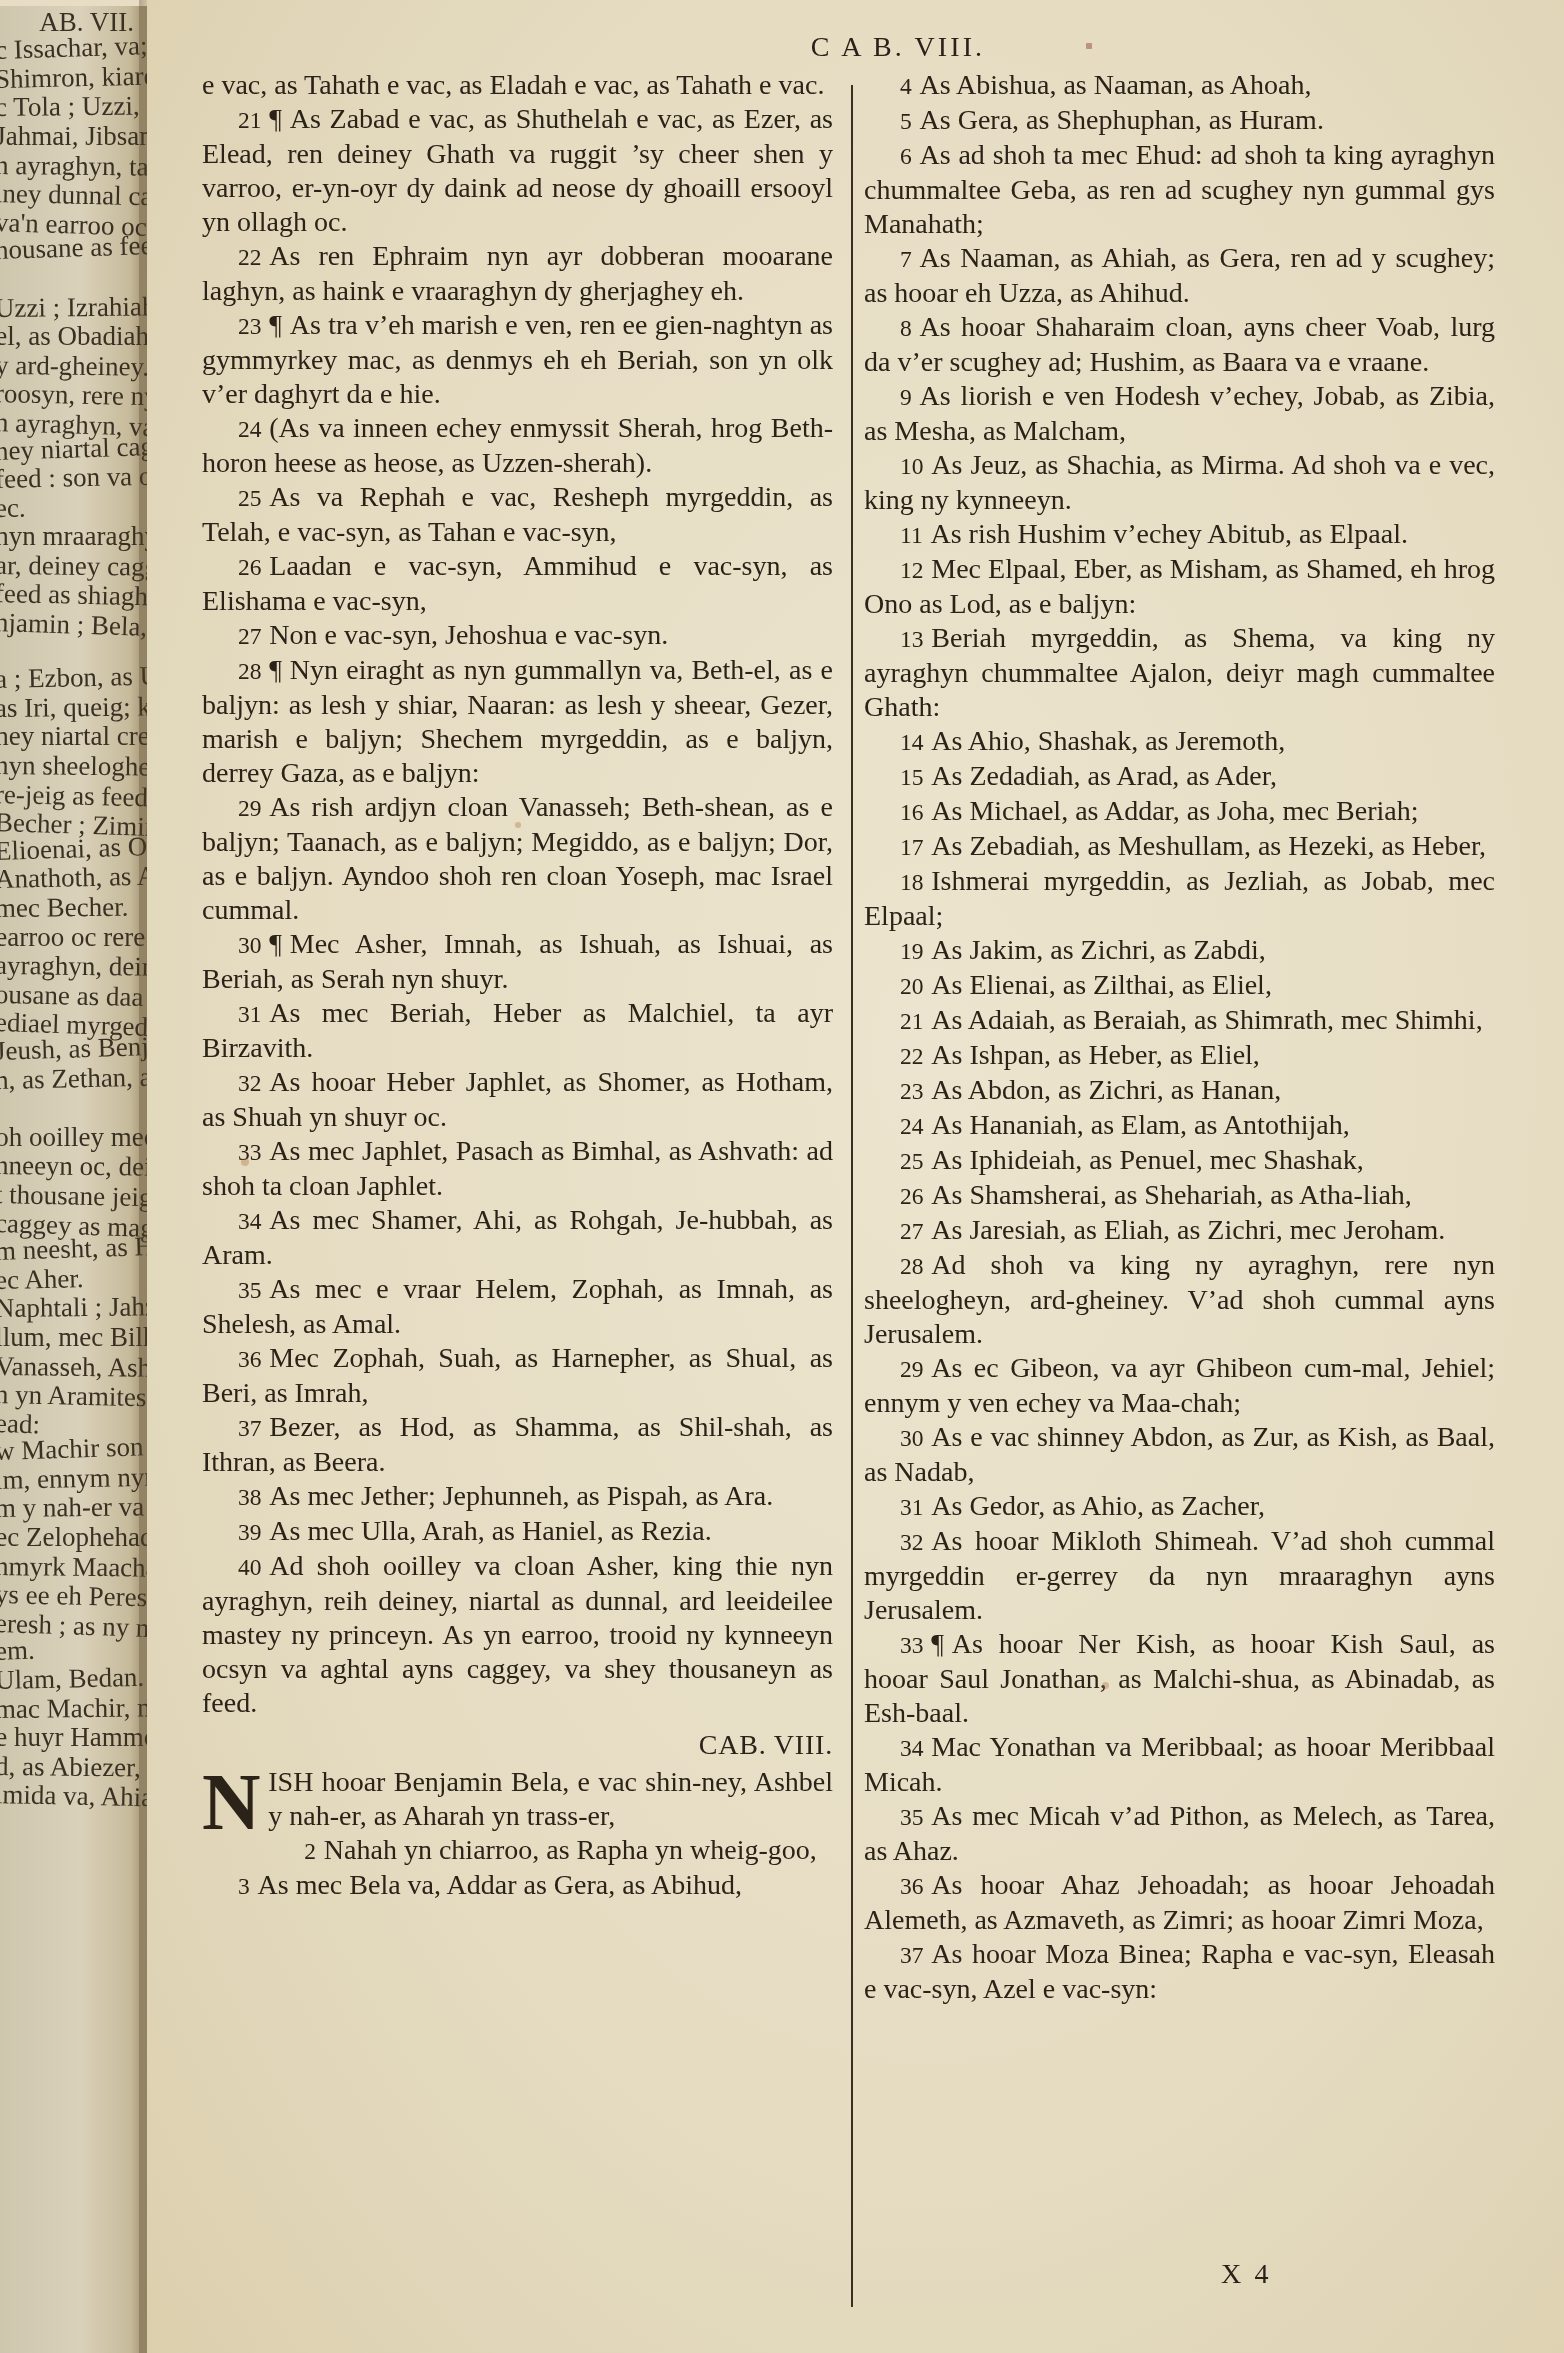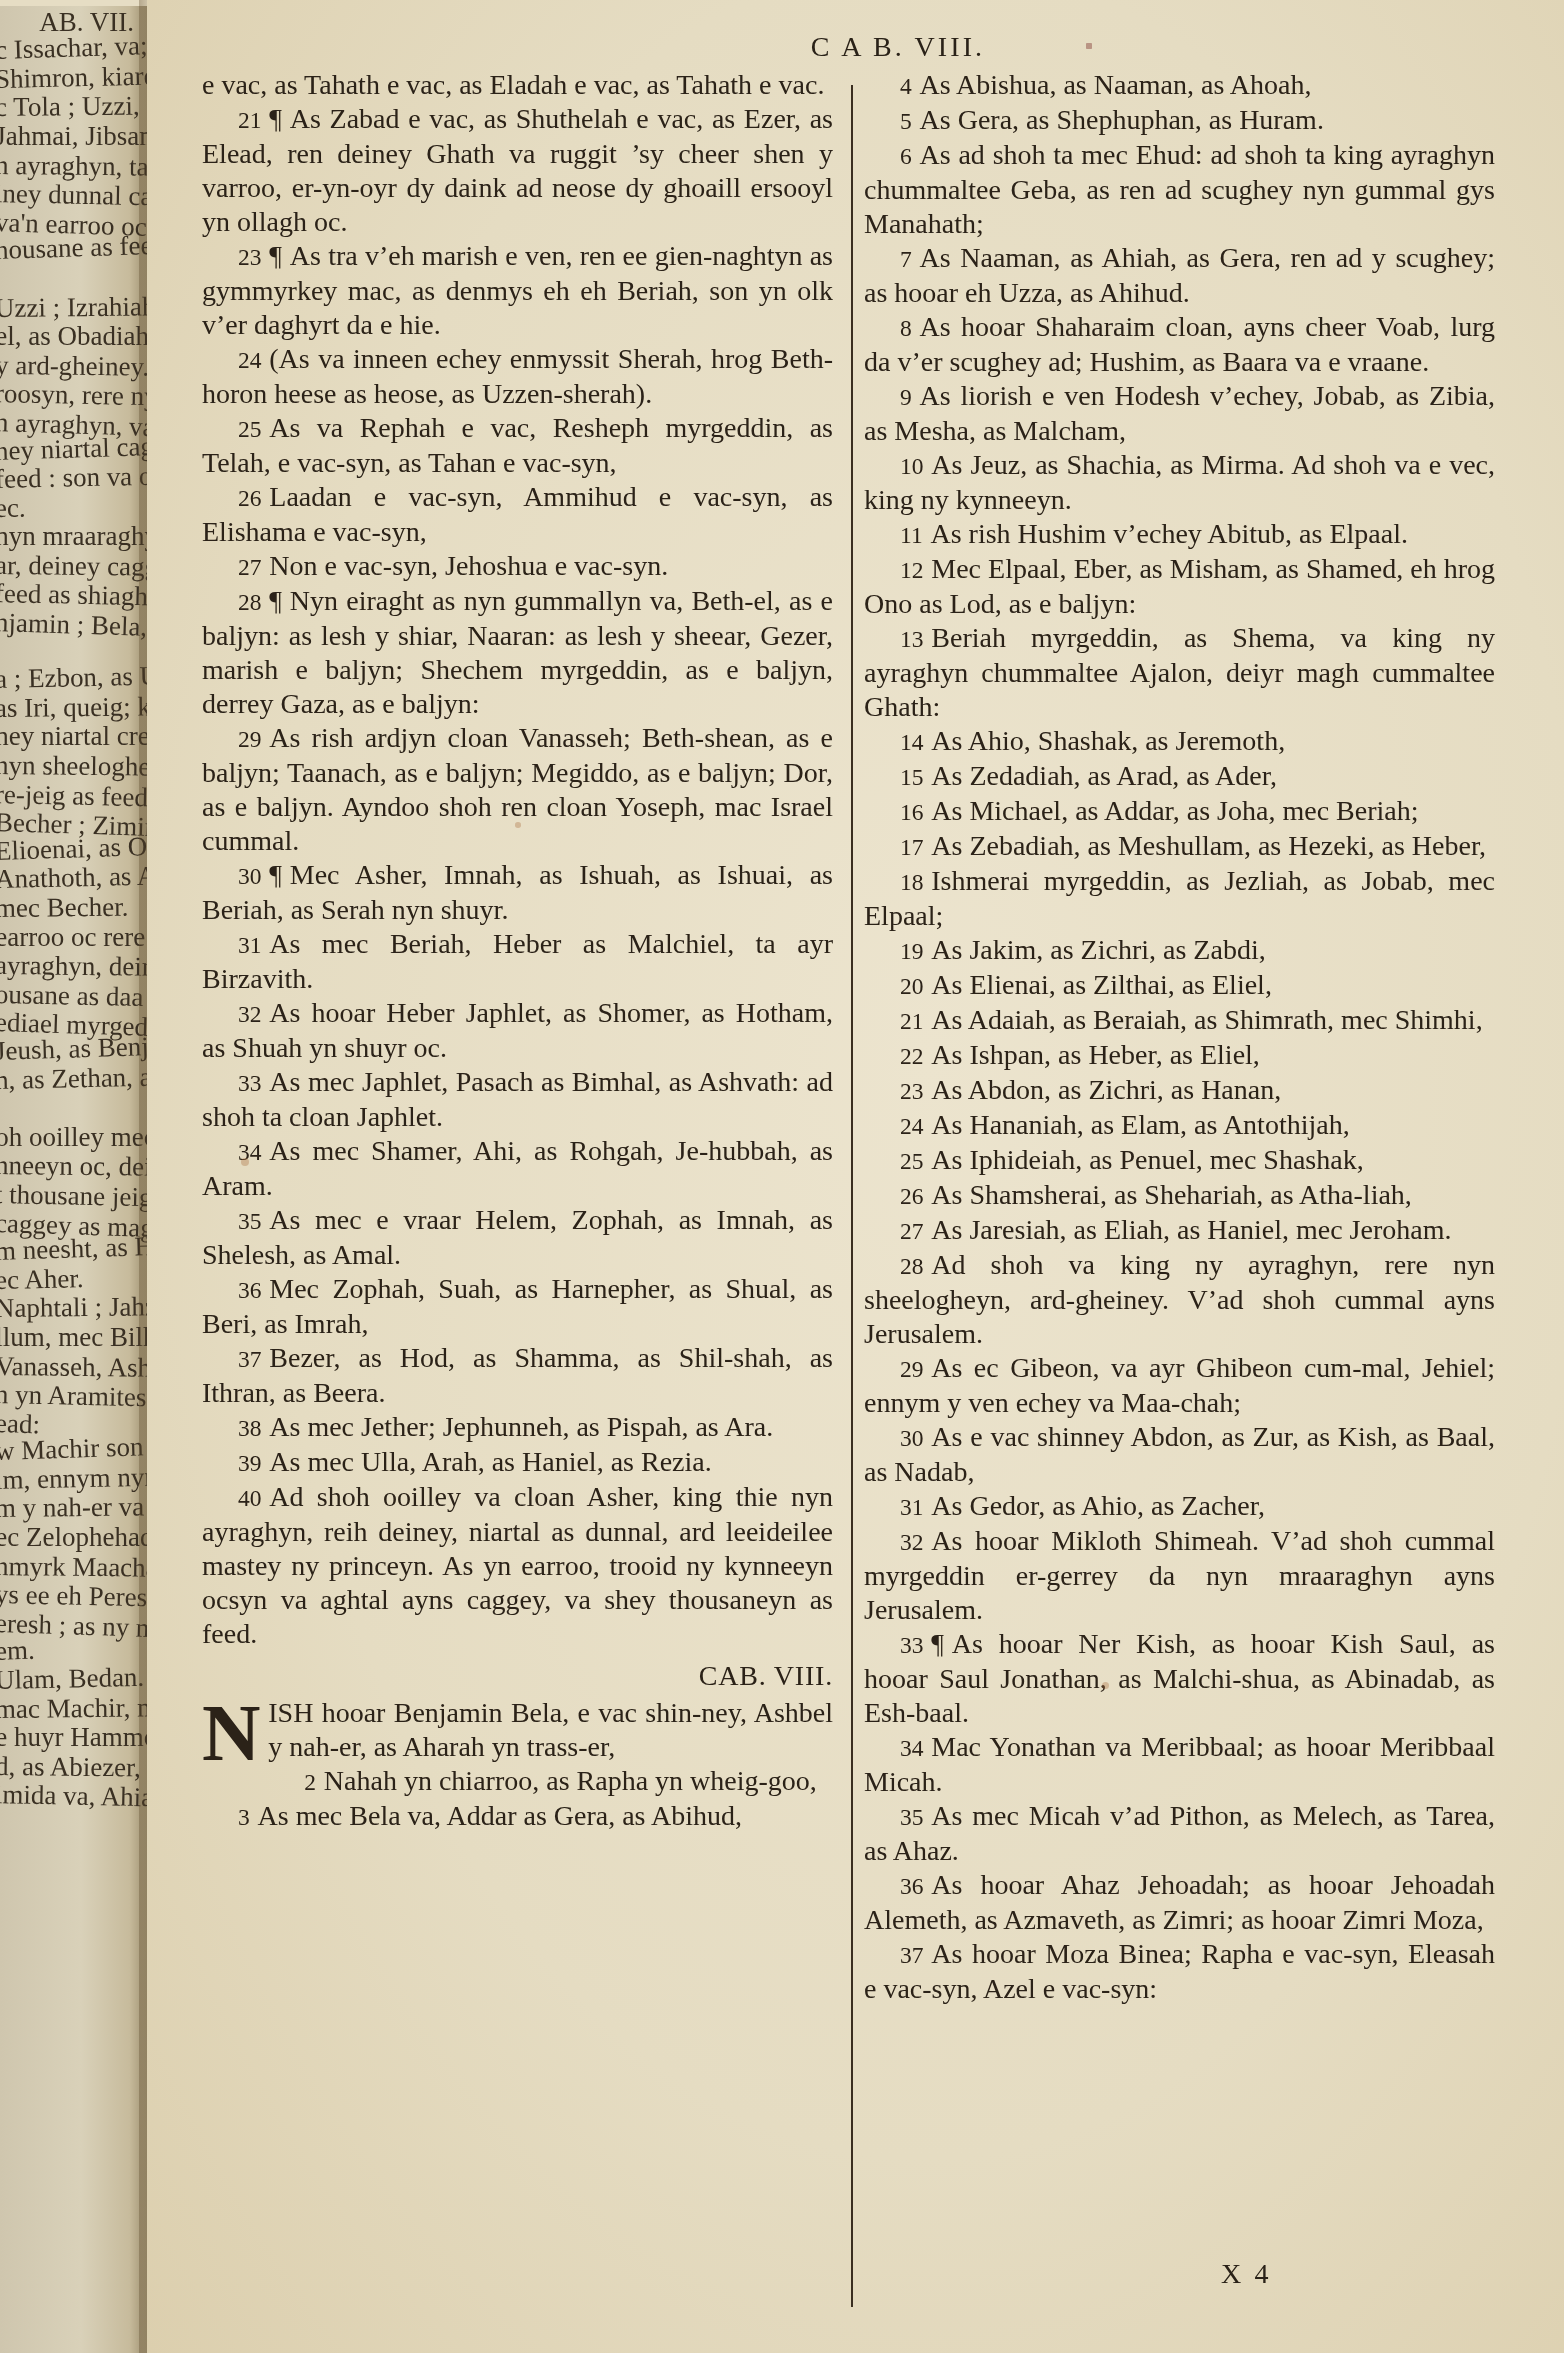--- a/index.html
+++ b/index.html
@@ -137,20 +137,21 @@
 </div>
 <div class="gutter-shadow"></div>
 
 <div class="page">
   <div class="running-head">C A B. VIII.</div>
 
   <div class="col col-left">
     <div id="left-verses">
         <p class="verse cont"><span>e vac, as Tahath e vac, as Eladah e vac, as Tahath e vac.</span></p>
         <p class="verse"><span class="vnum">21</span><span class="pilcrow">¶</span><span>As Zabad e vac, as Shuthelah e vac, as Ezer, as Elead, ren deiney Ghath va ruggit ’sy cheer shen y varroo, er-yn-oyr dy daink ad neose dy ghoaill ersooyl yn ollagh oc.</span></p>
+        <p class="verse"><span class="vnum">22</span><span>As ren Ephraim nyn ayr dobberan mooarane laghyn, as haink e vraaraghyn dy gherjaghey eh.</span></p>
         <p class="verse"><span class="vnum">23</span><span class="pilcrow">¶</span><span>As tra v’eh marish e ven, ren ee gien-naghtyn as gymmyrkey mac, as denmys eh eh Beriah, son yn olk v’er daghyrt da e hie.</span></p>
         <p class="verse"><span class="vnum">24</span><span>(As va inneen echey enmyssit Sherah, hrog Beth-horon heese as heose, as Uzzen-sherah).</span></p>
         <p class="verse"><span class="vnum">25</span><span>As va Rephah e vac, Resheph myrgeddin, as Telah, e vac-syn, as Tahan e vac-syn,</span></p>
         <p class="verse"><span class="vnum">26</span><span>Laadan e vac-syn, Ammihud e vac-syn, as Elishama e vac-syn,</span></p>
         <p class="verse"><span class="vnum">27</span><span>Non e vac-syn, Jehoshua e vac-syn.</span></p>
         <p class="verse"><span class="vnum">28</span><span class="pilcrow">¶</span><span>Nyn eiraght as nyn gummallyn va, Beth-el, as e baljyn: as lesh y shiar, Naaran: as lesh y sheear, Gezer, marish e baljyn; Shechem myrgeddin, as e baljyn, derrey Gaza, as e baljyn:</span></p>
         <p class="verse"><span class="vnum">29</span><span>As rish ardjyn cloan Vanasseh; Beth-shean, as e baljyn; Taanach, as e baljyn; Megiddo, as e baljyn; Dor, as e baljyn. Ayndoo shoh ren cloan Yoseph, mac Israel cummal.</span></p>
         <p class="verse"><span class="vnum">30</span><span class="pilcrow">¶</span><span>Mec Asher, Imnah, as Ishuah, as Ishuai, as Beriah, as Serah nyn shuyr.</span></p>
         <p class="verse"><span class="vnum">31</span><span>As mec Beriah, Heber as Malchiel, ta ayr Birzavith.</span></p>
         <p class="verse"><span class="vnum">32</span><span>As hooar Heber Japhlet, as Shomer, as Hotham, as Shuah yn shuyr oc.</span></p>
@@ -193,21 +194,21 @@
         <p class="verse"><span class="vnum">17</span><span>As Zebadiah, as Meshullam, as Hezeki, as Heber,</span></p>
         <p class="verse"><span class="vnum">18</span><span>Ishmerai myrgeddin, as Jezliah, as Jobab, mec Elpaal;</span></p>
         <p class="verse"><span class="vnum">19</span><span>As Jakim, as Zichri, as Zabdi,</span></p>
         <p class="verse"><span class="vnum">20</span><span>As Elienai, as Zilthai, as Eliel,</span></p>
         <p class="verse"><span class="vnum">21</span><span>As Adaiah, as Beraiah, as Shimrath, mec Shimhi,</span></p>
         <p class="verse"><span class="vnum">22</span><span>As Ishpan, as Heber, as Eliel,</span></p>
         <p class="verse"><span class="vnum">23</span><span>As Abdon, as Zichri, as Hanan,</span></p>
         <p class="verse"><span class="vnum">24</span><span>As Hananiah, as Elam, as Antothijah,</span></p>
         <p class="verse"><span class="vnum">25</span><span>As Iphideiah, as Penuel, mec Shashak,</span></p>
         <p class="verse"><span class="vnum">26</span><span>As Shamsherai, as Shehariah, as Atha-liah,</span></p>
-        <p class="verse"><span class="vnum">27</span><span>As Jaresiah, as Eliah, as Haniel, mec Jeroham.</span></p>
+        <p class="verse"><span class="vnum">27</span><span>As Jaresiah, as Eliah, as Zichri, mec Jeroham.</span></p>
         <p class="verse"><span class="vnum">28</span><span>Ad shoh va king ny ayraghyn, rere nyn sheelogheyn, ard-gheiney. V’ad shoh cummal ayns Jerusalem.</span></p>
         <p class="verse"><span class="vnum">29</span><span>As ec Gibeon, va ayr Ghibeon cum-mal, Jehiel; ennym y ven echey va Maa-chah;</span></p>
         <p class="verse"><span class="vnum">30</span><span>As e vac shinney Abdon, as Zur, as Kish, as Baal, as Nadab,</span></p>
         <p class="verse"><span class="vnum">31</span><span>As Gedor, as Ahio, as Zacher,</span></p>
         <p class="verse"><span class="vnum">32</span><span>As hooar Mikloth Shimeah. V’ad shoh cummal myrgeddin er-gerrey da nyn mraaraghyn ayns Jerusalem.</span></p>
         <p class="verse"><span class="vnum">33</span><span class="pilcrow">¶</span><span>As hooar Ner Kish, as hooar Kish Saul, as hooar Saul Jonathan, as Malchi-shua, as Abinadab, as Esh-baal.</span></p>
         <p class="verse"><span class="vnum">34</span><span>Mac Yonathan va Meribbaal; as hooar Meribbaal Micah.</span></p>
         <p class="verse"><span class="vnum">35</span><span>As mec Micah v’ad Pithon, as Melech, as Tarea, as Ahaz.</span></p>
         <p class="verse"><span class="vnum">36</span><span>As hooar Ahaz Jehoadah; as hooar Jehoadah Alemeth, as Azmaveth, as Zimri; as hooar Zimri Moza,</span></p>
         <p class="verse"><span class="vnum">37</span><span>As hooar Moza Binea; Rapha e vac-syn, Eleasah e vac-syn, Azel e vac-syn:</span></p>

